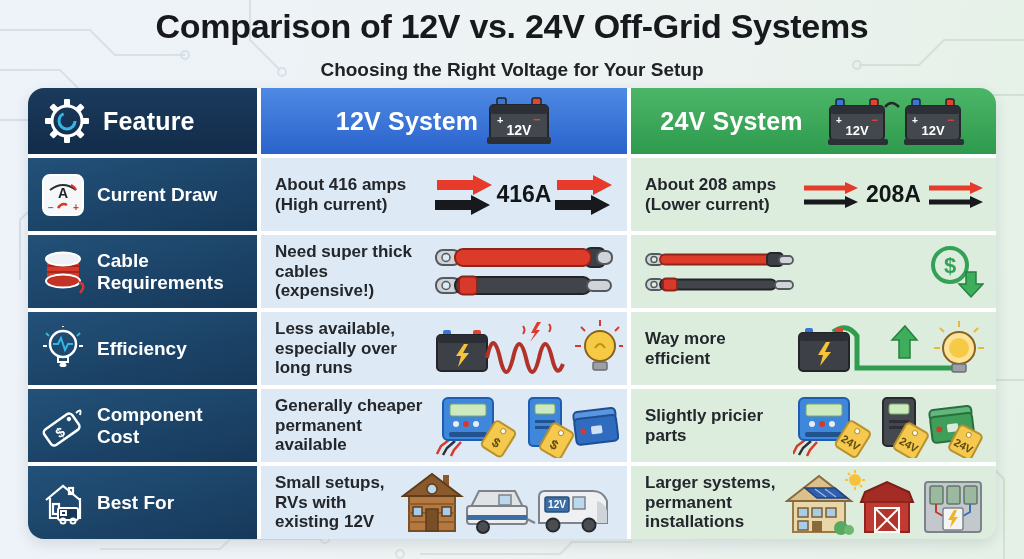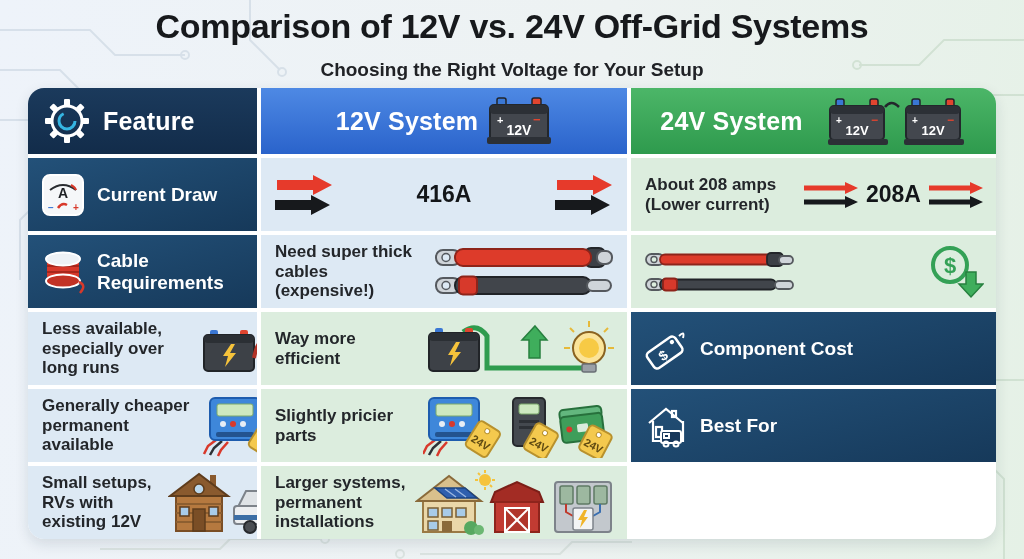--- a/index.html
+++ b/index.html
@@ -145,20 +145,21 @@
       <path d="M10 18 q13 -10 26 0" stroke="#2a2d31" stroke-width="2" fill="none"></path>
       <path d="M31 13 q4 2 5 5" stroke="#d8392b" stroke-width="2" fill="none"></path>
       <text x="23" y="26" text-anchor="middle" font-size="14" font-weight="bold" fill="#1e2125">A</text>
       <path d="M18 36 q4 -6 9 -3" stroke="#d8392b" stroke-width="2.5" fill="none"></path>
       <text x="8" y="39" font-size="10" font-weight="bold" fill="#3a77d4">−</text>
       <text x="33" y="39" font-size="10" font-weight="bold" fill="#d8392b">+</text>
     </svg>
     <span class="feat-label">Current Draw</span>
   </div>
   <div class="c c12">
+    <span class="cell-text w152">About 416 amps (High current)</span>
     <div class="flow">
       <svg class="art" width="58" height="42" viewBox="0 0 58 42">
         <path d="M2 6 H38 V1 L57 11 38 21 V16 H2 Z" fill="#e63a2b"></path>
         <path d="M0 26 H36 V21 L55 31 36 41 V36 H0 Z" fill="#17191c"></path>
       </svg>
       <span class="ampval">416A</span>
       <svg class="art" width="58" height="42" viewBox="0 0 58 42">
         <path d="M2 6 H38 V1 L57 11 38 21 V16 H2 Z" fill="#e63a2b"></path>
         <path d="M0 26 H36 V21 L55 31 36 41 V36 H0 Z" fill="#17191c"></path>
       </svg>
@@ -231,20 +232,34 @@
         </g>
       </svg>
       <svg class="art" width="56" height="56" viewBox="0 0 56 56">
         <circle cx="22" cy="21" r="17" fill="none" stroke="#34a156" stroke-width="4"></circle>
         <text x="22" y="29" text-anchor="middle" font-size="22" font-weight="bold" fill="#34a156">$</text>
         <path d="M38 28 h10 v12 h7 l-12 13 -12 -13 h7 z" fill="#3fae5c" stroke="#27803f" stroke-width="1.5"></path>
       </svg>
     </div>
   </div>
 
+  <div class="c feat">
+    <svg class="art" width="46" height="46" viewBox="0 0 46 46">
+      <circle cx="23" cy="18" r="13" fill="none" stroke="#fff" stroke-width="2.5"></circle>
+      <polyline points="13,18 18,18 21,12 25,24 28,18 33,18" fill="none" stroke="#35b5e2" stroke-width="2"></polyline>
+      <rect x="18" y="31" width="10" height="5" fill="none" stroke="#fff" stroke-width="2"></rect>
+      <rect x="19.5" y="37" width="7" height="4" rx="2" fill="#fff"></rect>
+      <line x1="23" y1="1" x2="23" y2="-2" stroke="#fff" stroke-width="2"></line>
+      <line x1="6" y1="7" x2="9" y2="10" stroke="#35b5e2" stroke-width="2"></line>
+      <line x1="40" y1="7" x2="37" y2="10" stroke="#35b5e2" stroke-width="2"></line>
+      <line x1="3" y1="20" x2="7" y2="20" stroke="#fff" stroke-width="2"></line>
+      <line x1="39" y1="20" x2="43" y2="20" stroke="#fff" stroke-width="2"></line>
+    </svg>
+    <span class="feat-label">Efficiency</span>
+  </div>
   <div class="c c12">
     <span class="cell-text w152">Less available, especially over long runs</span>
     <div class="flow">
       <svg class="art" width="188" height="62" viewBox="0 0 188 62">
         <rect x="8" y="12" width="8" height="7" rx="2" fill="#3a77d4"></rect>
         <rect x="38" y="12" width="8" height="7" rx="2" fill="#e0452f"></rect>
         <rect x="2" y="17" width="50" height="36" rx="4" fill="#3d4147" stroke="#212428" stroke-width="2"></rect>
         <rect x="2" y="17" width="50" height="8" rx="4" fill="#2b2f34"></rect>
         <polygon points="29,26 21,38 26,38 23,49 34,35 28,35 33,26" fill="#f6c33b"></polygon>
         <path d="M52 40 q6 -30 13 0 q6 28 13 0 q6 -28 13 0 q6 28 13 0 q6 -28 13 0 q5 22 11 6" stroke="#b23227" stroke-width="4" fill="none"></path>

